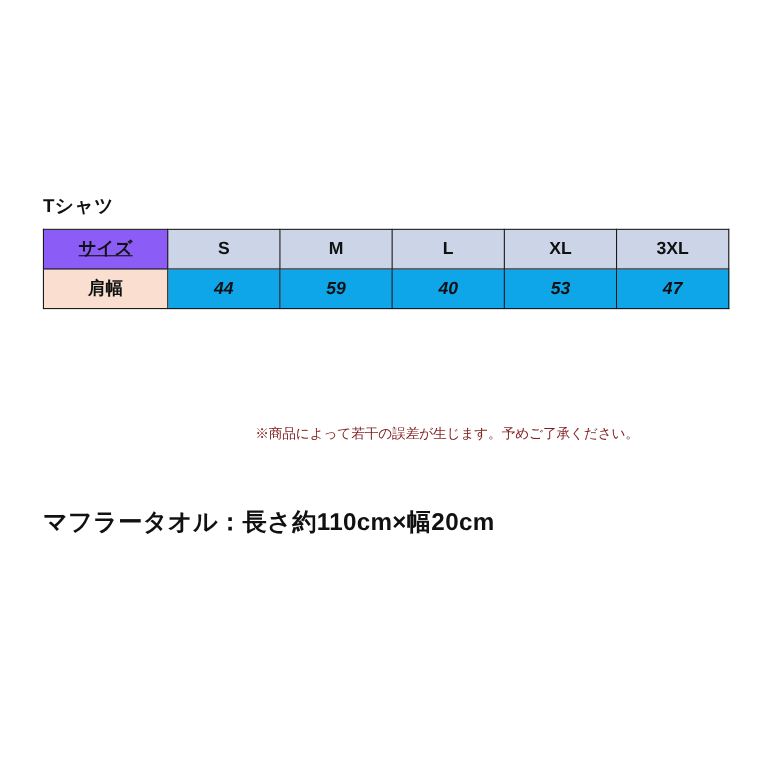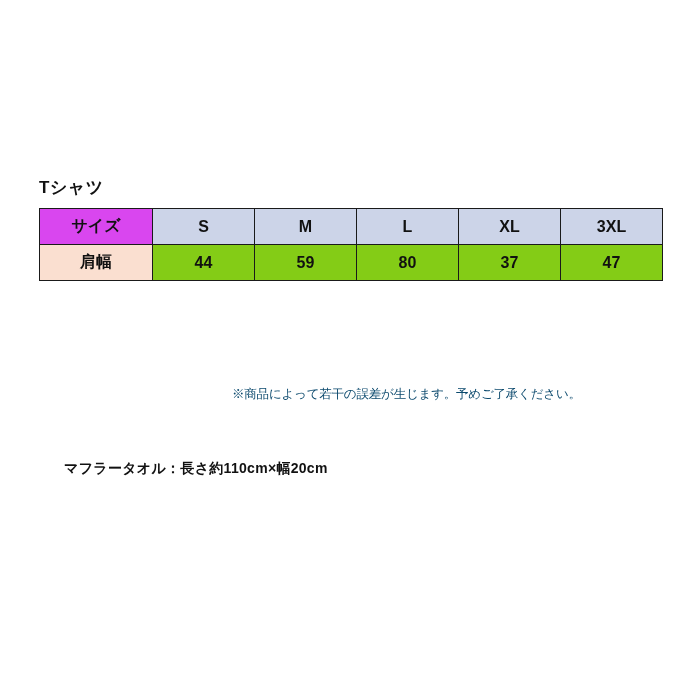--- a/index.html
+++ b/index.html
@@ -52,55 +52,56 @@
     font-size: 16px;
     font-weight: bold;
     color: #111111;
     padding: 0;
   }
 
   table.size-table col.label-col { width: 113px; }
   table.size-table col.val-col { width: 102px; }
 
   th.head-label {
-    background: #d946ef;
+    background: #8b5cf6;
+    text-decoration: underline;
   }
   th.head-size {
     background: #ccd4e8;
   }
   td.row-label {
     background: #fadfd0;
     font-size: 15px;
   }
   td.val {
-    background: #84cc16;
+    background: #0ea5e9;
     font-weight: normal;
     font-size: 16px;
+    font-style: italic;
   }
 
   .note {
     position: absolute;
     left: 232px;
     top: 386px;
     font-size: 12.5px;
-    color: #0c4a6e;
+    color: #7f1d1d;
     letter-spacing: -0.2px;
     white-space: nowrap;
   }
 
   .towel-line {
     position: absolute;
     left: 39px;
     top: 460px;
-    font-size: 14px;
+    font-size: 22px;
     font-weight: bold;
     color: #111111;
     letter-spacing: 0.3px;
     white-space: nowrap;
-    margin-left: 25px;
   }
 </style>
 </head>
 <body>
 
 <div class="page">
 
   <div class="chart-title">Tシャツ</div>
 
   <table class="size-table">
@@ -120,22 +121,22 @@
         <th class="head-size">L</th>
         <th class="head-size">XL</th>
         <th class="head-size">3XL</th>
       </tr>
     </thead>
     <tbody>
       <tr>
         <td class="row-label">肩幅</td>
         <td class="val">44</td>
         <td class="val">59</td>
-        <td class="val">80</td>
-        <td class="val">37</td>
+        <td class="val">40</td>
+        <td class="val">53</td>
         <td class="val">47</td>
       </tr>
     </tbody>
   </table>
 
   <div class="note">※商品によって若干の誤差が生じます。予めご了承ください。</div>
 
   <div class="towel-line">マフラータオル：長さ約110cm×幅20cm</div>
 
 </div>

